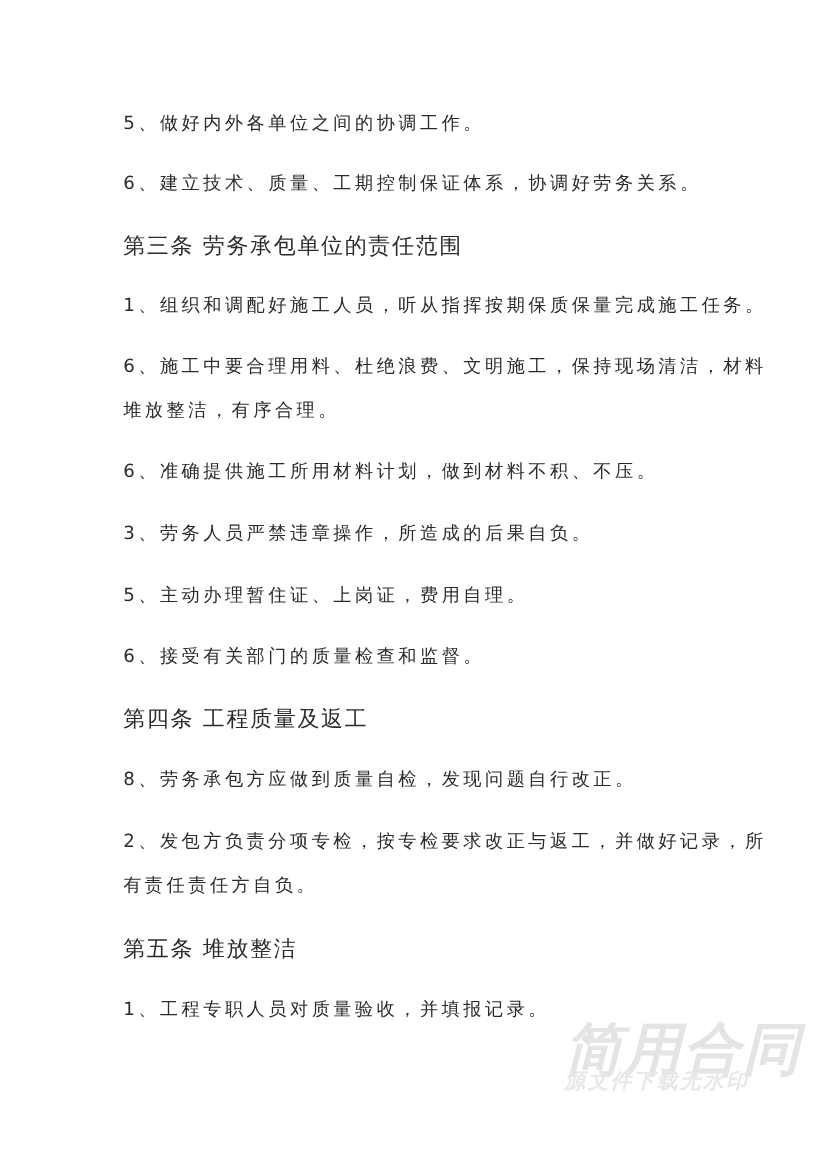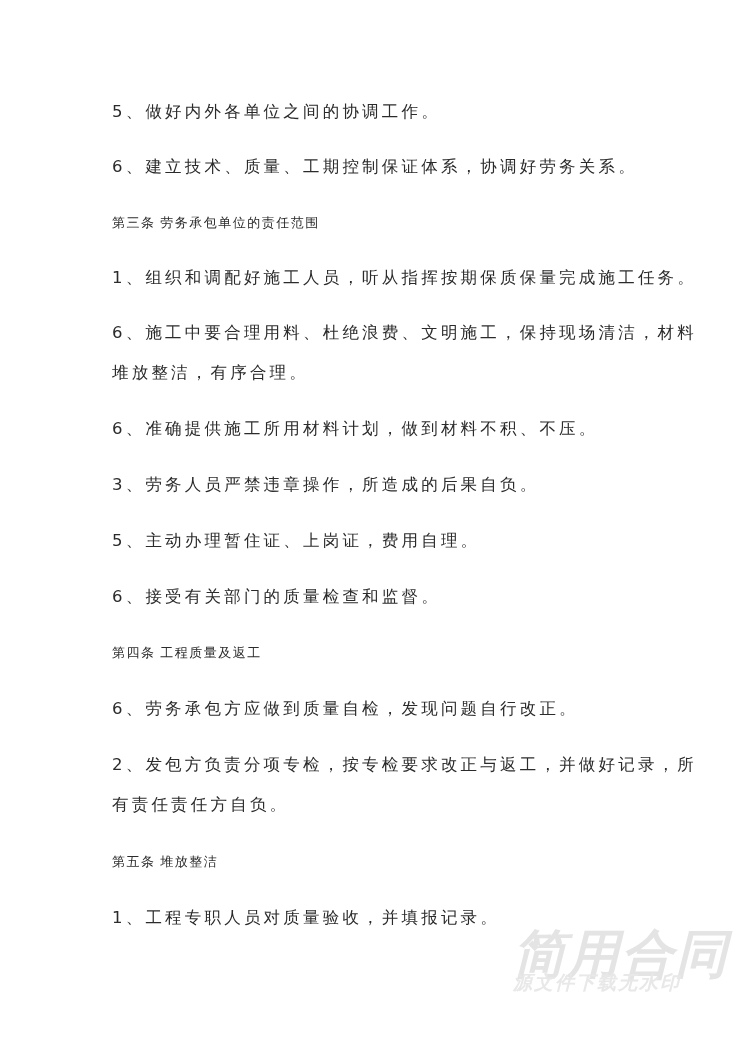--- a/index.html
+++ b/index.html
@@ -4,21 +4,21 @@
 <style>
   html, body { margin: 0; padding: 0; }
   body {
     width: 742px; height: 1049px; background: #ffffff; position: relative; overflow: hidden;
     font-family: "DejaVu Sans", "Liberation Sans", sans-serif; color: #2b2b2b;
   }
   .line {
     position: absolute; left: 112px; font-size: 16.5px; letter-spacing: 3.2px;
     white-space: nowrap; line-height: 20px;
   }
-  .heading { letter-spacing: 1.5px; font-size: 13px; font-family: Liberation Serif, serif; }
+  .heading { letter-spacing: 1.5px; font-size: 20px; }
   .wm-title {
     position: absolute; left: 513px; top: 920px; font-size: 52px; font-weight: bold;
     font-style: italic; color: #e4e4e4; letter-spacing: 2px; white-space: nowrap;
   }
   .wm-sub {
     position: absolute; left: 513px; top: 970px; font-size: 19px; font-weight: bold;
     font-style: italic; color: #e8e8e8; letter-spacing: 2px; white-space: nowrap;
   }
 </style>
 </head>
@@ -29,21 +29,21 @@
   <div class="line" style="top:157px">6、建立技术、质量、工期控制保证体系，协调好劳务关系。</div>
   <div class="line heading" style="top:213px">第三条 劳务承包单位的责任范围</div>
   <div class="line" style="top:268px">1、组织和调配好施工人员，听从指挥按期保质保量完成施工任务。</div>
   <div class="line" style="top:323px">6、施工中要合理用料、杜绝浪费、文明施工，保持现场清洁，材料</div>
   <div class="line" style="top:363px">堆放整洁，有序合理。</div>
   <div class="line" style="top:419px">6、准确提供施工所用材料计划，做到材料不积、不压。</div>
   <div class="line" style="top:475px">3、劳务人员严禁违章操作，所造成的后果自负。</div>
   <div class="line" style="top:531px">5、主动办理暂住证、上岗证，费用自理。</div>
   <div class="line" style="top:587px">6、接受有关部门的质量检查和监督。</div>
   <div class="line heading" style="top:643px">第四条 工程质量及返工</div>
-  <div class="line" style="top:699px">6、劳务承包方应做到质量自检，发现问题自行改正。</div>
+  <div class="line" style="top:699px">8、劳务承包方应做到质量自检，发现问题自行改正。</div>
   <div class="line" style="top:755px">2、发包方负责分项专检，按专检要求改正与返工，并做好记录，所</div>
   <div class="line" style="top:795px">有责任责任方自负。</div>
   <div class="line heading" style="top:852px">第五条 堆放整洁</div>
   <div class="line" style="top:908px">1、工程专职人员对质量验收，并填报记录。</div>
 </div>
 
 <div class="wm-title">简用合同</div>
 <div class="wm-sub">源文件下载无水印</div>
 
 </body></html>

